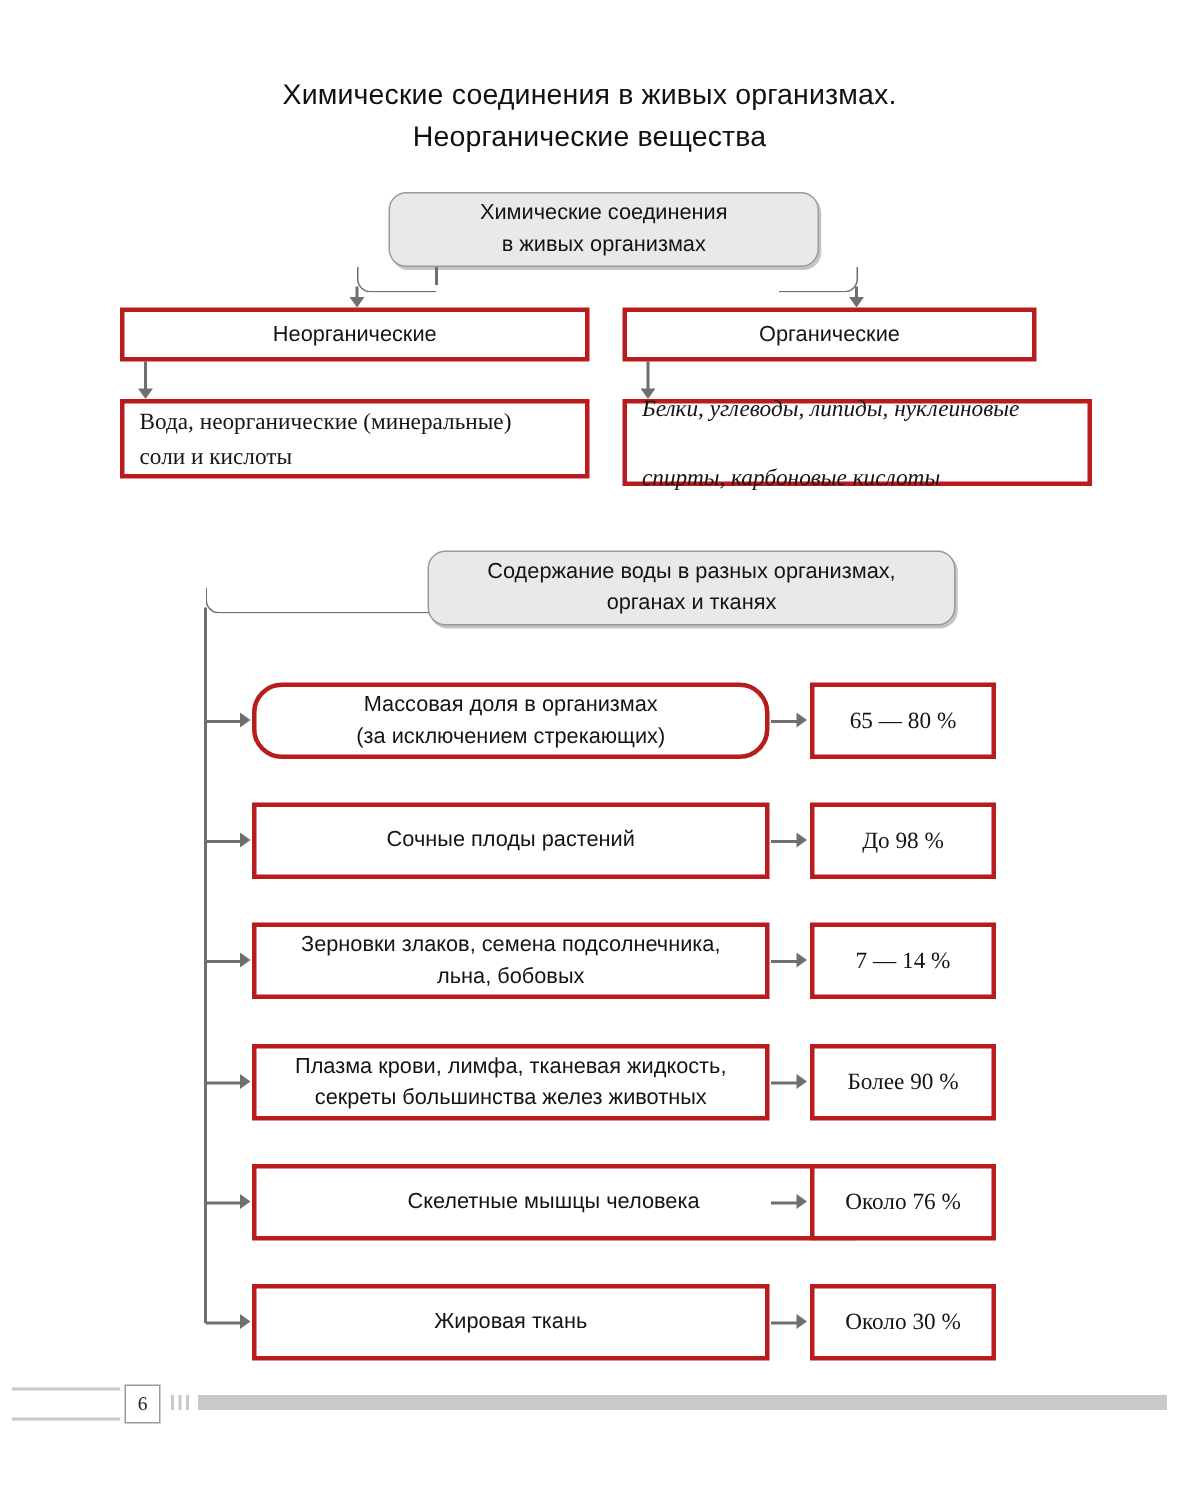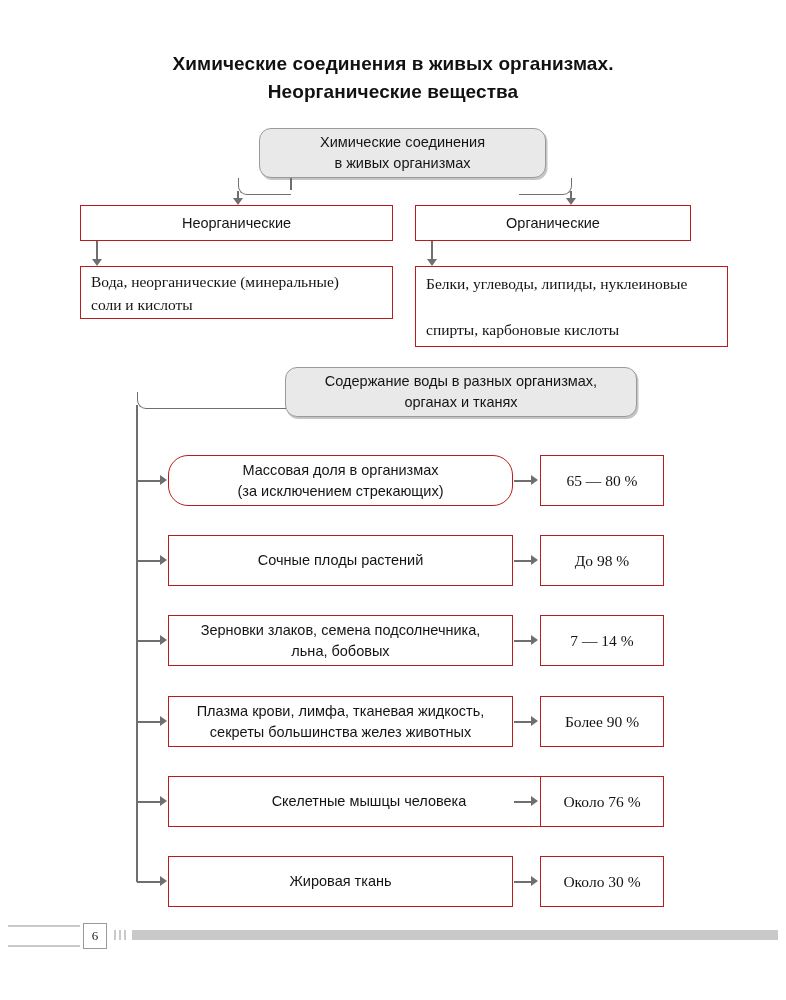--- a/index.html
+++ b/index.html
@@ -21,27 +21,27 @@
     position: absolute;
     left: 0;
     top: 50px;
     width: 786px;
     text-align: center;
     font-size: 19px;
     line-height: 28px;
     color: #111;
     letter-spacing: 0.1px;
   }
-  .page-title .line { display: block; font-weight: bold; }
+  .page-title .line { display: block; }
 
   
   .box {
     position: absolute;
     box-sizing: border-box;
-    border: 1px solid #b91c1c;
+    border: 3px solid #b91c1c;
     background: #ffffff;
     display: flex;
     align-items: center;
     justify-content: center;
     text-align: center;
     font-size: 14.5px;
     line-height: 21px;
     color: #141414;
   }
   .box.serif {
@@ -185,21 +185,21 @@
 <div class="ln v" style="left:431px; top:241px; height:19px;"></div>
 <div class="arrow-down" style="left:427px; top:259px;"></div>
 
 <div class="box serif-left" style="left:80px; top:266px; width:313px; height:53px;">
   <span class="inner">
     <span>Вода,  неорганические  (минеральные)</span><br>
     <span>соли и кислоты</span>
   </span>
 </div>
 
-<div class="box serif-left" style="left:415px; top:266px; width:313px; height:81px;">
+<div class="box serif-left" style="left:415px; top:266px; width:313px; height:58px;font-style:italic;">
   <span class="inner">
     <span>Белки, углеводы, липиды, нуклеиновые</span><br>
     <br>
     <span>спирты, карбоновые кислоты</span>
   </span>
 </div>
 
 <div class="rounded-head" style="left:285px; top:367px; width:352px; height:50px;">
   <span class="inner">
     <span>Содержание воды в разных организмах,</span><br>

